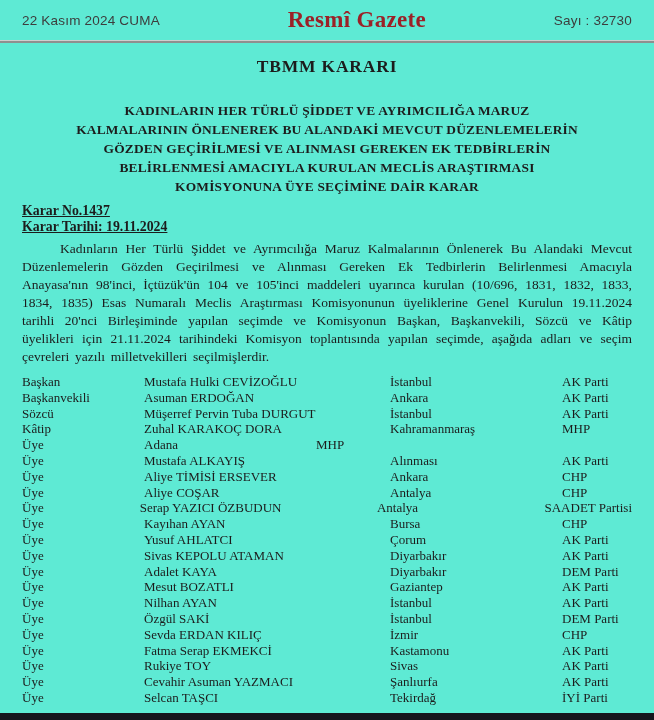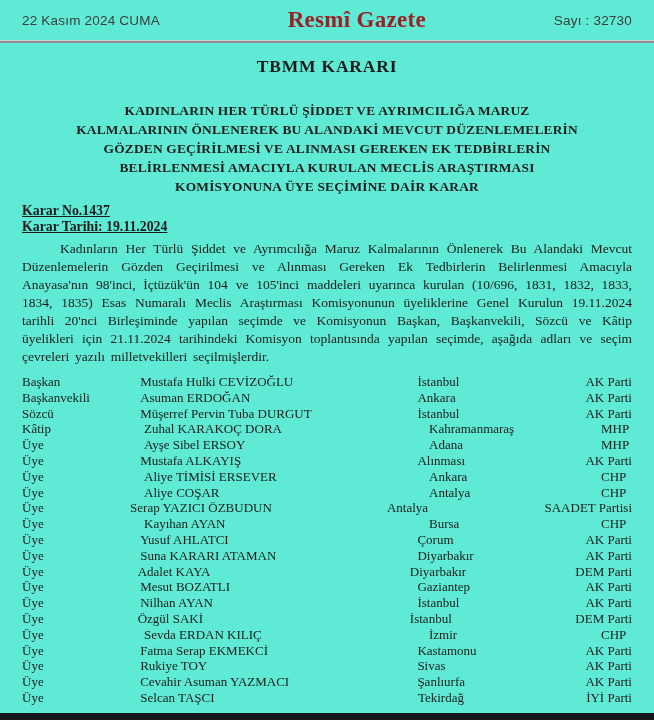--- a/index.html
+++ b/index.html
@@ -78,21 +78,21 @@
     margin: 8px 22px 0 22px;
   }
   .member-row {
     display: flex;
     font-size: 13px;
     line-height: 15.8px;
     white-space: nowrap;
   }
   .member-row .cell-role  { width: 122px; }
   .member-row .cell-name  { width: 246px; }
-  .member-row .cell-city  { width: 126px; margin-left: 39px; }
+  .member-row .cell-city  { width: 126px; }
   .member-row .cell-party { flex: 1; margin-left: 46px; }
   
   .bottom-bar {
     position: absolute;
     left: 0; right: 0; bottom: 0;
     height: 7px;
   }
 </style>
 </head>
 <body>
@@ -143,21 +143,20 @@
     <span class="cell-party">AK Parti</span>
   </div>
       <div class="member-row">
     <span class="cell-role">Kâtip</span>
     <span class="cell-name">Zuhal KARAKOÇ DORA</span>
     <span class="cell-city">Kahramanmaraş</span>
     <span class="cell-party">MHP</span>
   </div>
       <div class="member-row">
     <span class="cell-role">Üye</span>
-    <span class="cell-name">Ayşe Sibel ERSOY</span>
     <span class="cell-city">Adana</span>
     <span class="cell-party">MHP</span>
   </div>
       <div class="member-row">
     <span class="cell-role">Üye</span>
     <span class="cell-name">Mustafa ALKAYIŞ</span>
     <span class="cell-city">Alınması</span>
     <span class="cell-party">AK Parti</span>
   </div>
       <div class="member-row">
@@ -185,21 +184,21 @@
     <span class="cell-party">CHP</span>
   </div>
       <div class="member-row">
     <span class="cell-role">Üye</span>
     <span class="cell-name">Yusuf AHLATCI</span>
     <span class="cell-city">Çorum</span>
     <span class="cell-party">AK Parti</span>
   </div>
       <div class="member-row">
     <span class="cell-role">Üye</span>
-    <span class="cell-name">Suna KARARI ATAMAN</span>
+    <span class="cell-name">Sivas KEPOLU ATAMAN</span>
     <span class="cell-city">Diyarbakır</span>
     <span class="cell-party">AK Parti</span>
   </div>
       <div class="member-row">
     <span class="cell-role">Üye</span>
     <span class="cell-name">Adalet KAYA</span>
     <span class="cell-city">Diyarbakır</span>
     <span class="cell-party">DEM Parti</span>
   </div>
       <div class="member-row">

